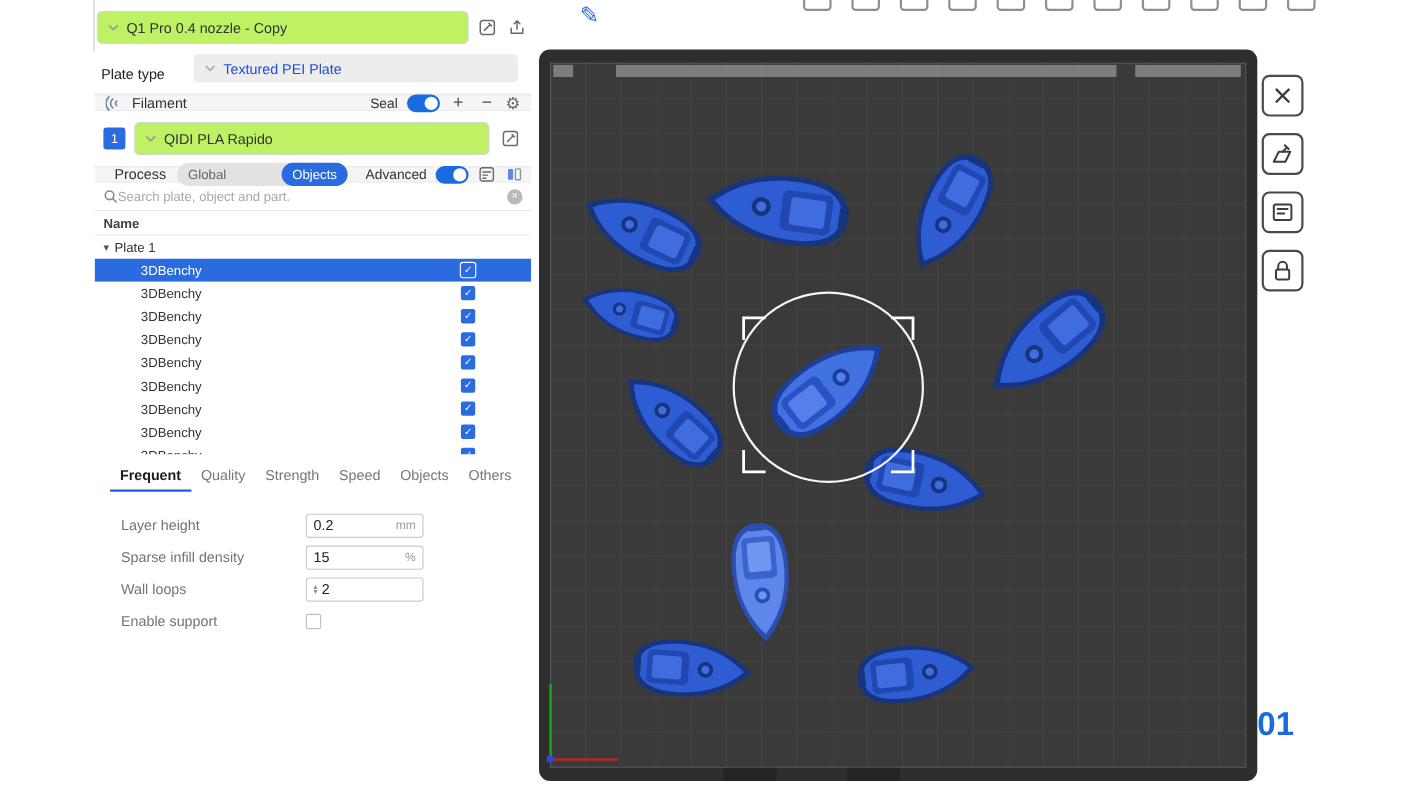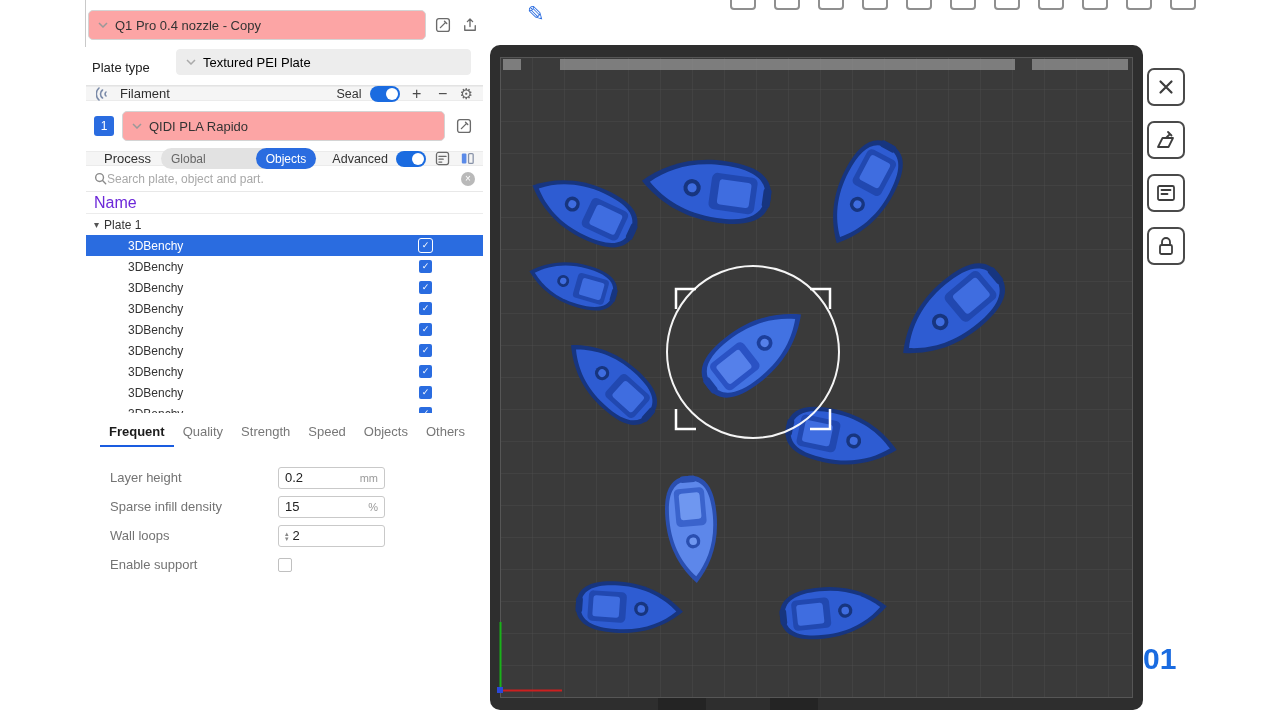--- a/index.html
+++ b/index.html
@@ -8,28 +8,28 @@
   .app { width:1280px; height:720px; display:flex; background:#fff; }
 
   
   .left-panel { width:483px; flex:none; display:flex; }
   .gutter { width:86px; flex:none; position:relative; }
   .gutter::after { content:""; position:absolute; right:0; top:0; width:1px; height:47px; background:#c9c9c9; }
   .panel-content { flex:1; min-width:0; padding-top:10px; }
 
   .printer-row { display:flex; align-items:center; height:30px; margin:0 2px; gap:6px; }
   .dd { display:flex; align-items:center; gap:7px; border:1px solid #d4d4d4; border-radius:5px;
-        height:30px; padding:0 9px; font-size:13px; color:#333; background:#fca5a5; cursor:pointer; }
+        height:30px; padding:0 9px; font-size:13px; color:#333; background:#bef264; cursor:pointer; }
   .dd .dd-label { flex:1; white-space:nowrap; overflow:hidden; text-overflow:ellipsis; }
   .printer-dd { width:345px; }
   .icon-btn { width:22px; height:22px; display:flex; align-items:center; justify-content:center; cursor:pointer; }
 
   .plate-row { display:flex; align-items:flex-end; margin-top:9px; padding-left:6px; gap:18px; }
   .plate-label { font-size:13px; color:#222; width:66px; }
-  .plate-dd { width:295px; height:26px; background:#ededed; border:1px solid #ededed; color:#000000; border-radius:4px; }
+  .plate-dd { width:295px; height:26px; background:#ededed; border:1px solid #ededed; color:#1d4ed8; border-radius:4px; }
 
   .divider { height:1px; background:#e3e3e3; margin-top:10px; }
 
   .sec-header { height:15px; background:#f5f5f5; display:flex; align-items:center; padding:0 10px; gap:8px;
     border-top:1px solid #ebebeb; border-bottom:1px solid #ebebeb; }
   .sec-title { font-size:13px; color:#2f2f2f; }
   .spacer { flex:1; }
   .small-label { font-size:12.5px; color:#333; }
   .tgl { width:30px; height:16px; border-radius:8px; background:#1a6be0; position:relative; cursor:pointer; flex:none; }
   .tgl::after { content:""; position:absolute; right:2px; top:2px; width:12px; height:12px; border-radius:50%; background:#fff; }
@@ -45,22 +45,22 @@
     font-size:12px; margin-left:2px; cursor:pointer;gap:40px; }
   .pill .opt { padding:0 10px; color:#666; height:21px; display:flex; align-items:center; }
   .pill .opt.sel { background:#2a6ce0; color:#fff; border-radius:11px; }
 
   .search-row { display:flex; align-items:center; height:26px; padding:0 8px; gap:0; border-bottom:1px solid #e8e8e8; }
   .search-input { flex:1; border:none; outline:none; font-size:12px; color:#333; background:transparent; }
   .search-input::placeholder { color:#a8a8a8; }
   .clear-btn { width:14px; height:14px; border-radius:50%; background:#b9b9b9; color:#fff; font-size:10px;
     line-height:13px; text-align:center; cursor:pointer; flex:none; }
 
-  .tree-header { height:22px; display:flex; align-items:center; padding-left:8px; font-size:16px; color:#6d28d9;
-    border-bottom:1px solid #ececec; }
+  .tree-header { height:22px; display:flex; align-items:center; padding-left:8px; font-size:12px; color:#404040;
+    border-bottom:1px solid #ececec;font-weight:bold; }
   .tree-plate { height:21px; display:flex; align-items:center; padding-left:8px; font-size:12px; color:#333; gap:5px; cursor:pointer; }
   .expander { font-size:10px; color:#555; }
   .tree-rows { height:178px; overflow:hidden; }
   .tree-row { height:21px; display:flex; align-items:center; padding-left:42px; font-size:12px; color:#333;
     position:relative; cursor:pointer; }
   .tree-row.selected { background:#2a6ce0; color:#fff; }
   .cbx { position:absolute; right:51px; width:13px; height:13px; background:#2a6ce0; border-radius:2px;
     color:#fff; font-size:9px; line-height:13px; text-align:center; cursor:pointer; }
   .tree-row.selected .cbx { outline:1px solid #fff; }
 

